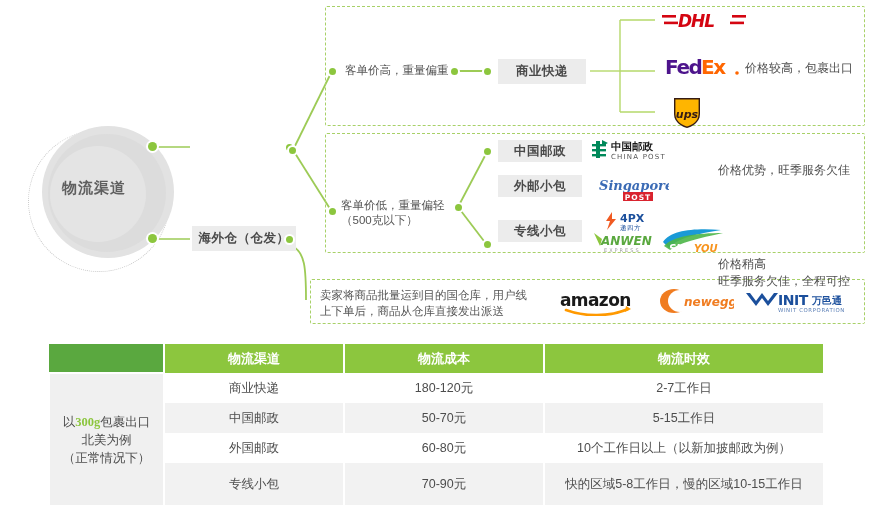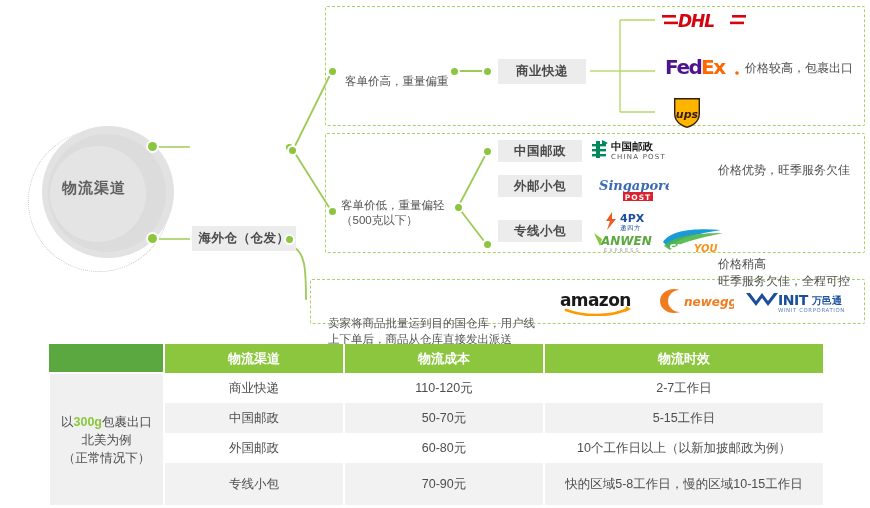--- a/index.html
+++ b/index.html
@@ -51,23 +51,23 @@
   #box-zhuanxian{left:498px;top:220px;width:84px;height:22px;}
 
   
   .dashbox{border:1px dashed #a8d168;border-radius:2px;}
   #dash-express{left:325px;top:6px;width:538px;height:118px;}
   #dash-post{left:325px;top:133px;width:538px;height:118px;}
   #dash-warehouse{left:310px;top:279px;width:553px;height:43px;}
 
   
   .desc{font-size:11.5px;color:#545454;line-height:15px;}
-  #desc-express{left:345px;top:74px;width:130px;}
+  #desc-express{left:345px;top:63px;width:130px;}
   #desc-post{left:341px;top:198px;width:130px;}
-  #desc-warehouse{left:328px;top:287px;width:215px;font-size:11.5px;line-height:16px;margin-top:28px;}
+  #desc-warehouse{left:320px;top:287px;width:215px;font-size:11.5px;line-height:16px;}
 
   .note{font-size:12px;color:#4f4f4f;line-height:17px;}
   #note-express{left:745px;top:60px;}
   #note-post{left:718px;top:162px;}
   #note-line{left:718px;top:208px;margin-top:48px;}
 
   
   .dot{
     width:9px;height:9px;border-radius:50%;
     background:#8cc63e;box-shadow:0 0 0 2px #ffffff;
@@ -78,21 +78,21 @@
   #tbl{left:48px;top:344px;width:774px;}
   table{border-collapse:collapse;width:774px;table-layout:fixed;}
   th,td{padding:0;text-align:center;vertical-align:middle;font-size:12.5px;color:#4d4d4d;}
   thead th{height:28px;font-size:13px;font-weight:bold;color:#ffffff;}
   th.corner{background:#5aa83f;}
   th.hd{background:#8cc63e;border-left:2px solid #ffffff;}
   td.sidecell{
     background:#f0f0f0;font-size:12.5px;line-height:18px;color:#4d4d4d;
     border-top:2px solid #ffffff;
   }
-  td.sidecell b{color:#8cc63e;font-weight:bold;}
+  td.sidecell b{color:#8cc63e;font-weight:bold;font-family:Liberation Serif, serif;}
   tbody td{border-left:2px solid #ffffff;height:30px;}
   tr.odd td.c{background:#ffffff;}
   tr.even td.c{background:#f2f2f2;}
   tr.tall td{height:42px;line-height:16px;}
 
   
   .logo{display:block;}
   #lg-dhl{left:662px;top:8px;}
   #lg-fedex{left:665px;top:55px;}
   #lg-ups{left:672px;top:96px;}
@@ -287,21 +287,21 @@
         </tr>
       </thead>
       <tbody>
         <tr class="odd">
           <td class="sidecell" rowspan="4">
             <span>以</span><b>300g</b><span>包裹出口</span><br>
             <span>北美为例</span><br>
             <span>（正常情况下）</span>
           </td>
           <td class="c">商业快递</td>
-          <td class="c">110-120元</td>
+          <td class="c">180-120元</td>
           <td class="c">2-7工作日</td>
         </tr>
         <tr class="even">
           <td class="c">中国邮政</td>
           <td class="c">50-70元</td>
           <td class="c">5-15工作日</td>
         </tr>
         <tr class="odd">
           <td class="c">外国邮政</td>
           <td class="c">60-80元</td>

